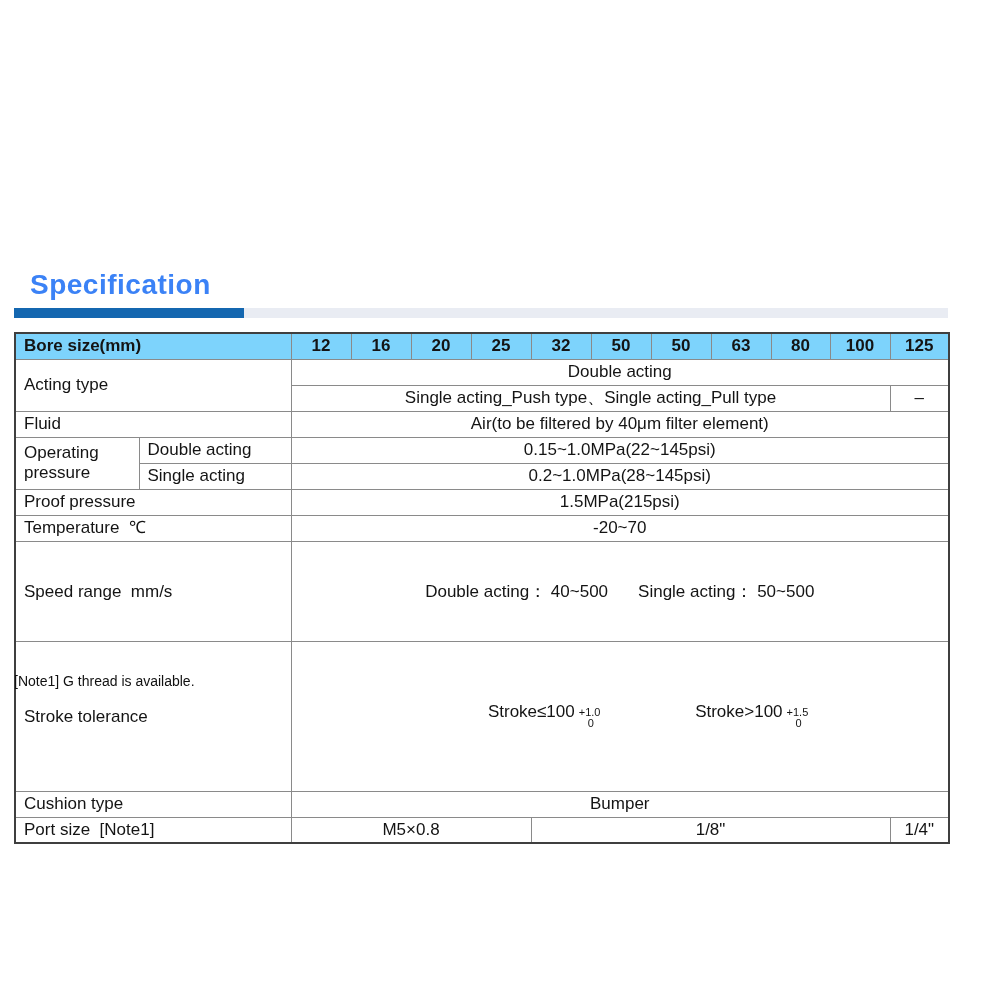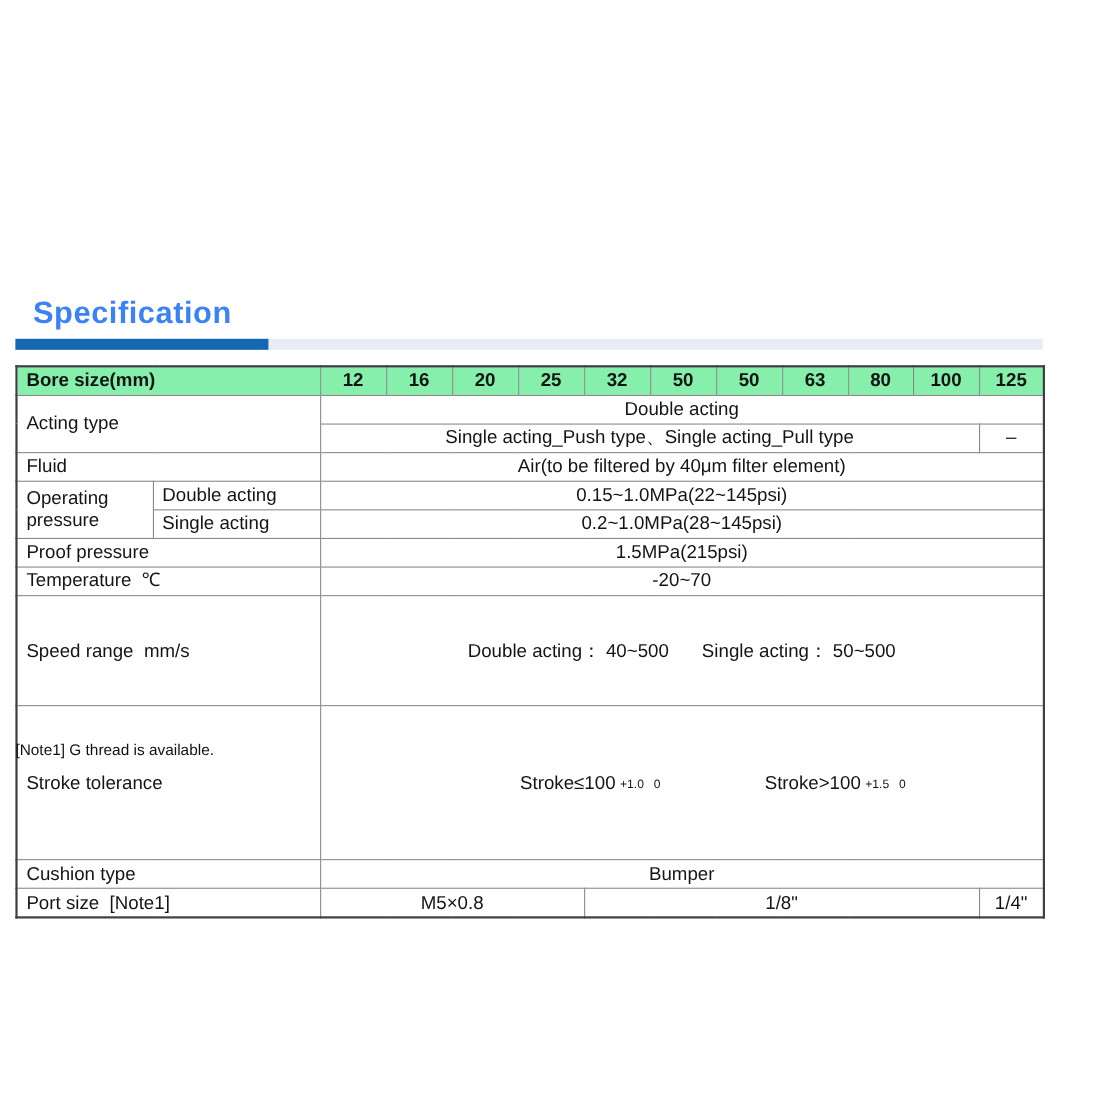--- a/index.html
+++ b/index.html
@@ -37,26 +37,26 @@
     border: 1px solid #8a8a8a;
     height: 26px;
     vertical-align: middle;
     text-align: center;
     padding: 1px 2px;
     line-height: 1.15;
     white-space: pre-wrap;
     overflow: hidden;
   }
   table.spec td.label { text-align: left; padding-left: 8px; }
-  table.spec tr.hdr td { background: #86efac; font-weight: bold; height: 26px; }
+  table.spec tr.hdr td { background: #7dd3fc; font-weight: bold; height: 26px; }
   .flexcell { display: flex; justify-content: center; align-items: center; }
   .gap-lg { gap: 38px; }
   .gap-md { gap: 30px; }
   .tol {
-    display: inline-flex; flex-direction: row; align-items: flex-start;
+    display: inline-flex; flex-direction: column; align-items: flex-start;
     font-size: 11px; line-height: 1.05; margin-left: 4px;
     transform: translateY(-1px);
   }
   .tol .tol-bottom { padding-left: 9px; }
 
   .notes {
     position: absolute; left: 14px; top: 668px;
     font-size: 14px; line-height: 26px; color: #111;
   }
 </style>

